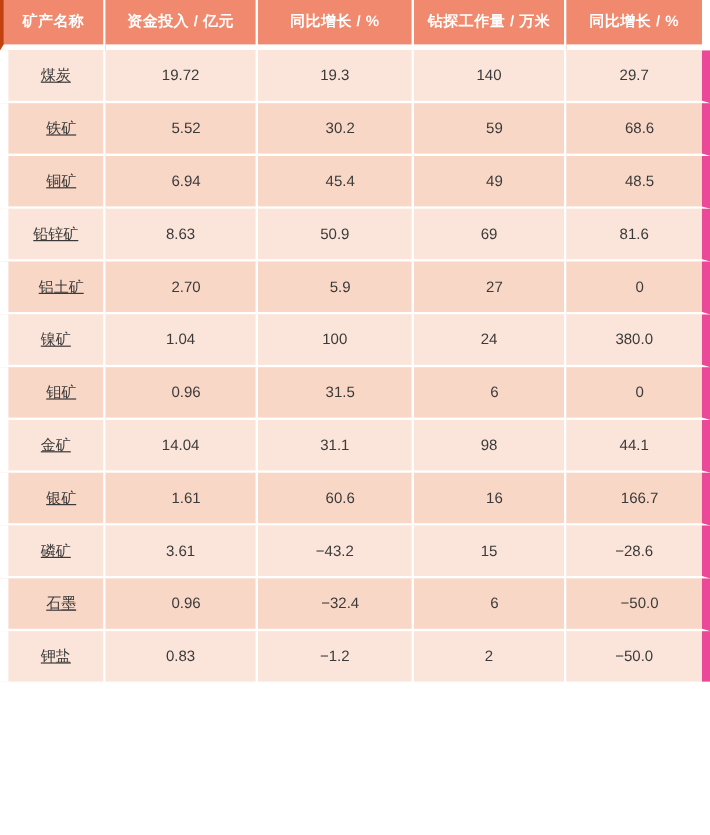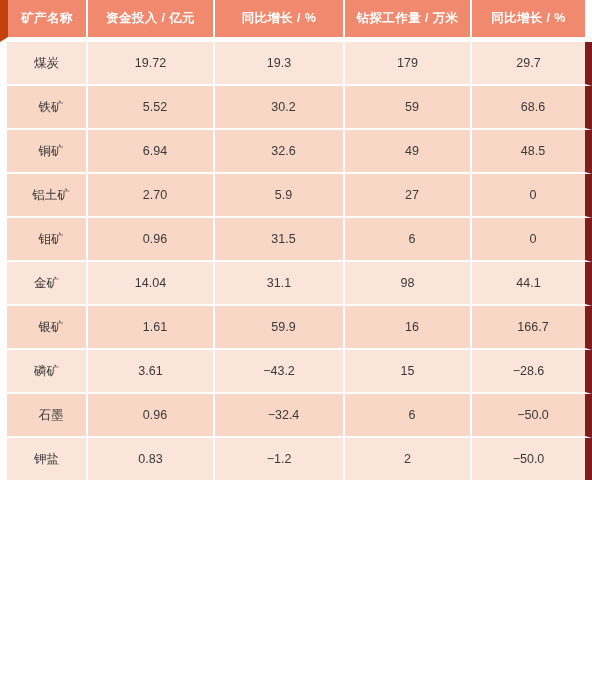--- a/index.html
+++ b/index.html
@@ -38,44 +38,45 @@
     letter-spacing: 0.4px;
     height: 37px;
     padding: 0 2px;
     text-align: center;
     vertical-align: middle;
     border-right: 2px solid #ffffff;
     border-bottom: 5px solid #ffffff;
     white-space: nowrap;
   }
   thead th:first-child {
-    border-left: 8px solid #c2410c;
+    border-left: 3px solid #c2410c;
     text-align: center;
   }
   thead th:last-child {
     border-right: 7px solid #ffffff;
   }
 
   
   tbody td {
     height: 42px;
     font-size: 12.5px;
     color: #3a3a3a;
     text-align: center;
     vertical-align: middle;
     padding: 0 2px;
     border-right: 2px solid #ffffff;
     border-bottom: 2px solid #ffffff;
     white-space: nowrap;
   }
   tbody td:first-child {
     border-left: 7px solid #ffffff;
+    text-decoration: underline;
   }
   tbody td:last-child {
-    border-right: 7px solid #7f1d1d;
+    border-right: 7px solid #ec4899;
   }
 
   tbody tr.odd td  { background: #fbe4d9; }
   tbody tr.even td { background: #f9d7c6; padding-left: 11px; }
 
   tbody tr:last-child td { border-bottom: none; }
 </style>
 </head>
 <body>
 
@@ -94,62 +95,76 @@
       <th>同比增长 / %</th>
       <th>钻探工作量 / 万米</th>
       <th>同比增长 / %</th>
     </tr>
   </thead>
   <tbody id="table-body">
       <tr class="odd">
         <td>煤炭</td>
         <td>19.72</td>
         <td>19.3</td>
-        <td>179</td>
+        <td>140</td>
         <td>29.7</td>
       </tr>
       <tr class="even">
         <td>铁矿</td>
         <td>5.52</td>
         <td>30.2</td>
         <td>59</td>
         <td>68.6</td>
       </tr>
       <tr class="even">
         <td>铜矿</td>
         <td>6.94</td>
-        <td>32.6</td>
+        <td>45.4</td>
         <td>49</td>
         <td>48.5</td>
+      </tr>
+      <tr class="odd">
+        <td>铅锌矿</td>
+        <td>8.63</td>
+        <td>50.9</td>
+        <td>69</td>
+        <td>81.6</td>
       </tr>
       <tr class="even">
         <td>铝土矿</td>
         <td>2.70</td>
         <td>5.9</td>
         <td>27</td>
         <td>0</td>
+      </tr>
+      <tr class="odd">
+        <td>镍矿</td>
+        <td>1.04</td>
+        <td>100</td>
+        <td>24</td>
+        <td>380.0</td>
       </tr>
       <tr class="even">
         <td>钼矿</td>
         <td>0.96</td>
         <td>31.5</td>
         <td>6</td>
         <td>0</td>
       </tr>
       <tr class="odd">
         <td>金矿</td>
         <td>14.04</td>
         <td>31.1</td>
         <td>98</td>
         <td>44.1</td>
       </tr>
       <tr class="even">
         <td>银矿</td>
         <td>1.61</td>
-        <td>59.9</td>
+        <td>60.6</td>
         <td>16</td>
         <td>166.7</td>
       </tr>
       <tr class="odd">
         <td>磷矿</td>
         <td>3.61</td>
         <td>−43.2</td>
         <td>15</td>
         <td>−28.6</td>
       </tr>

